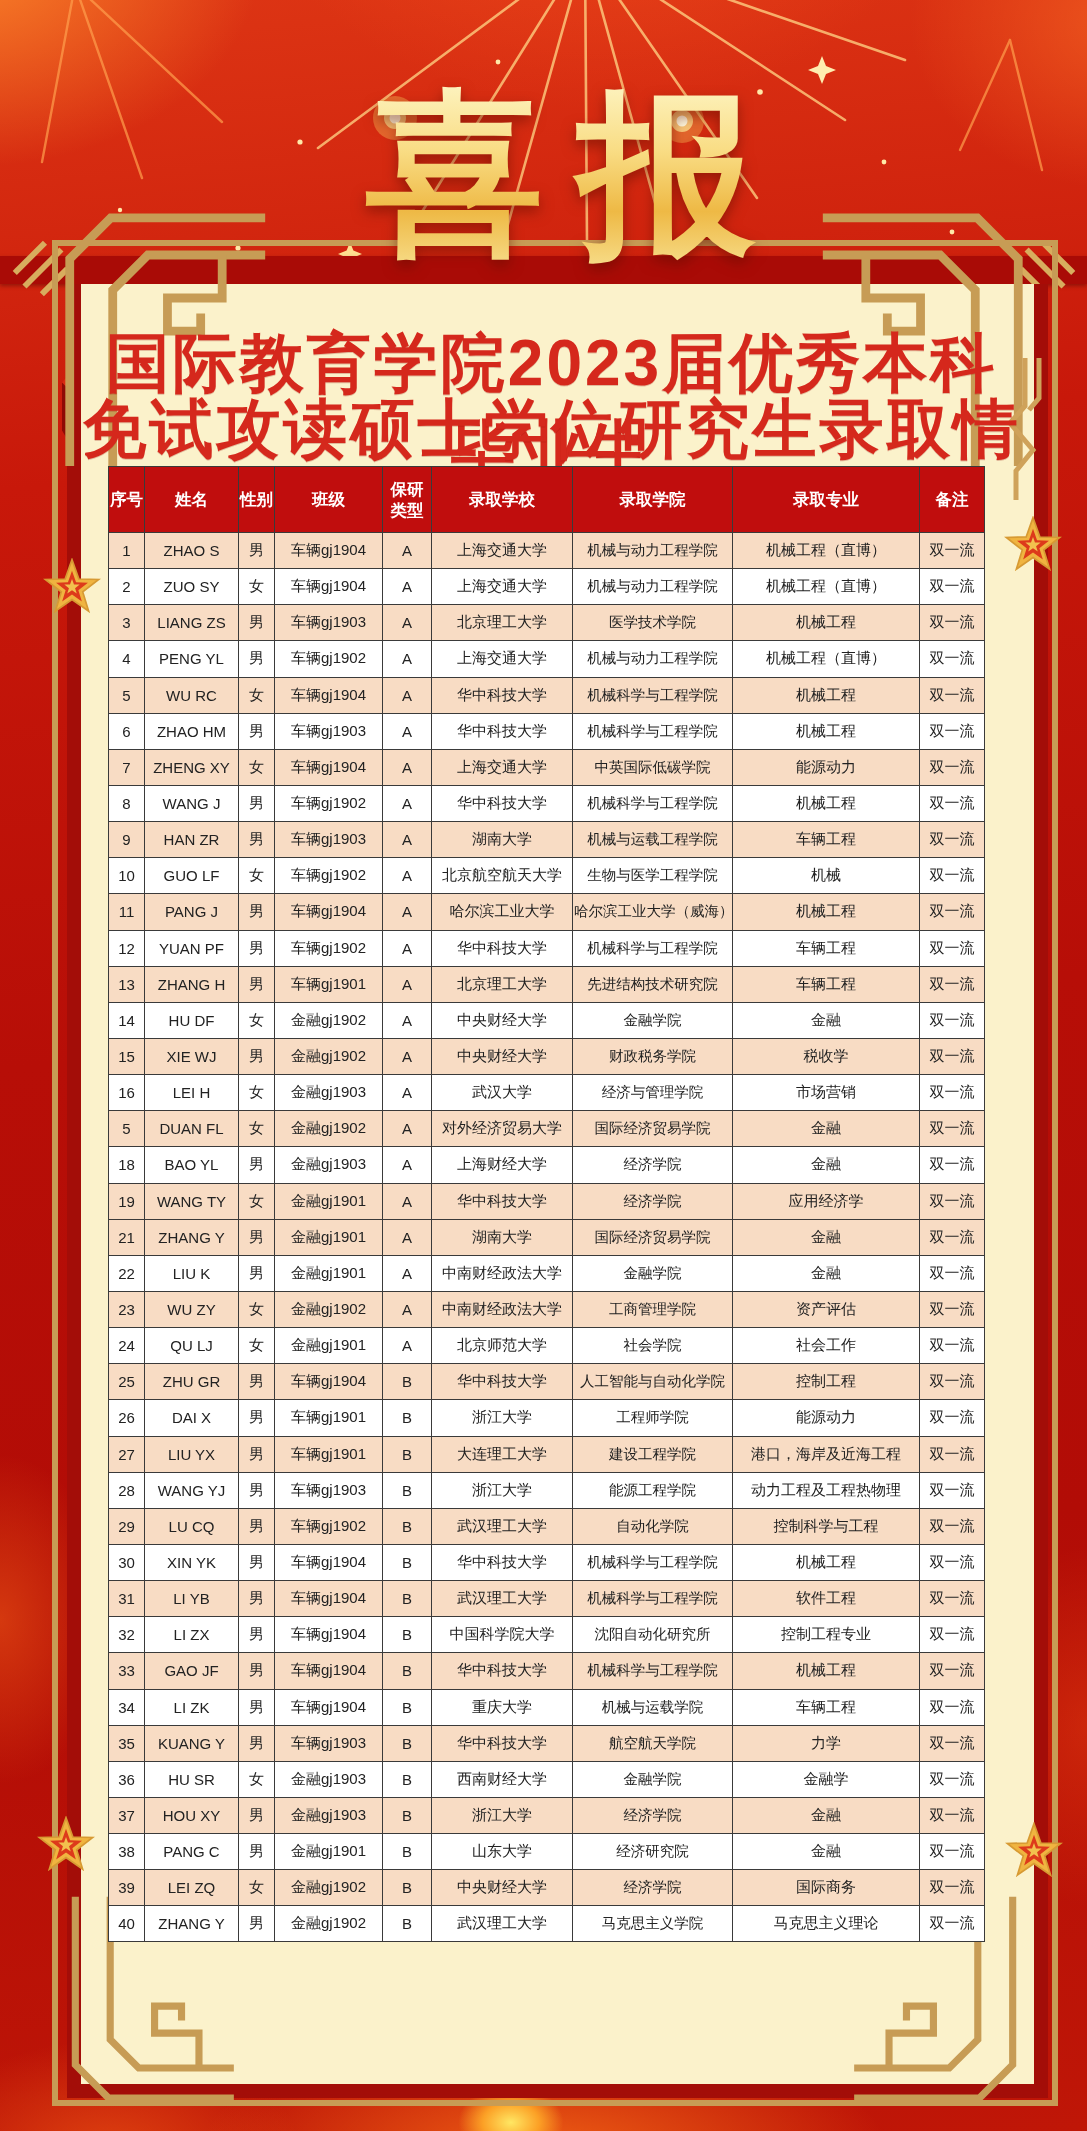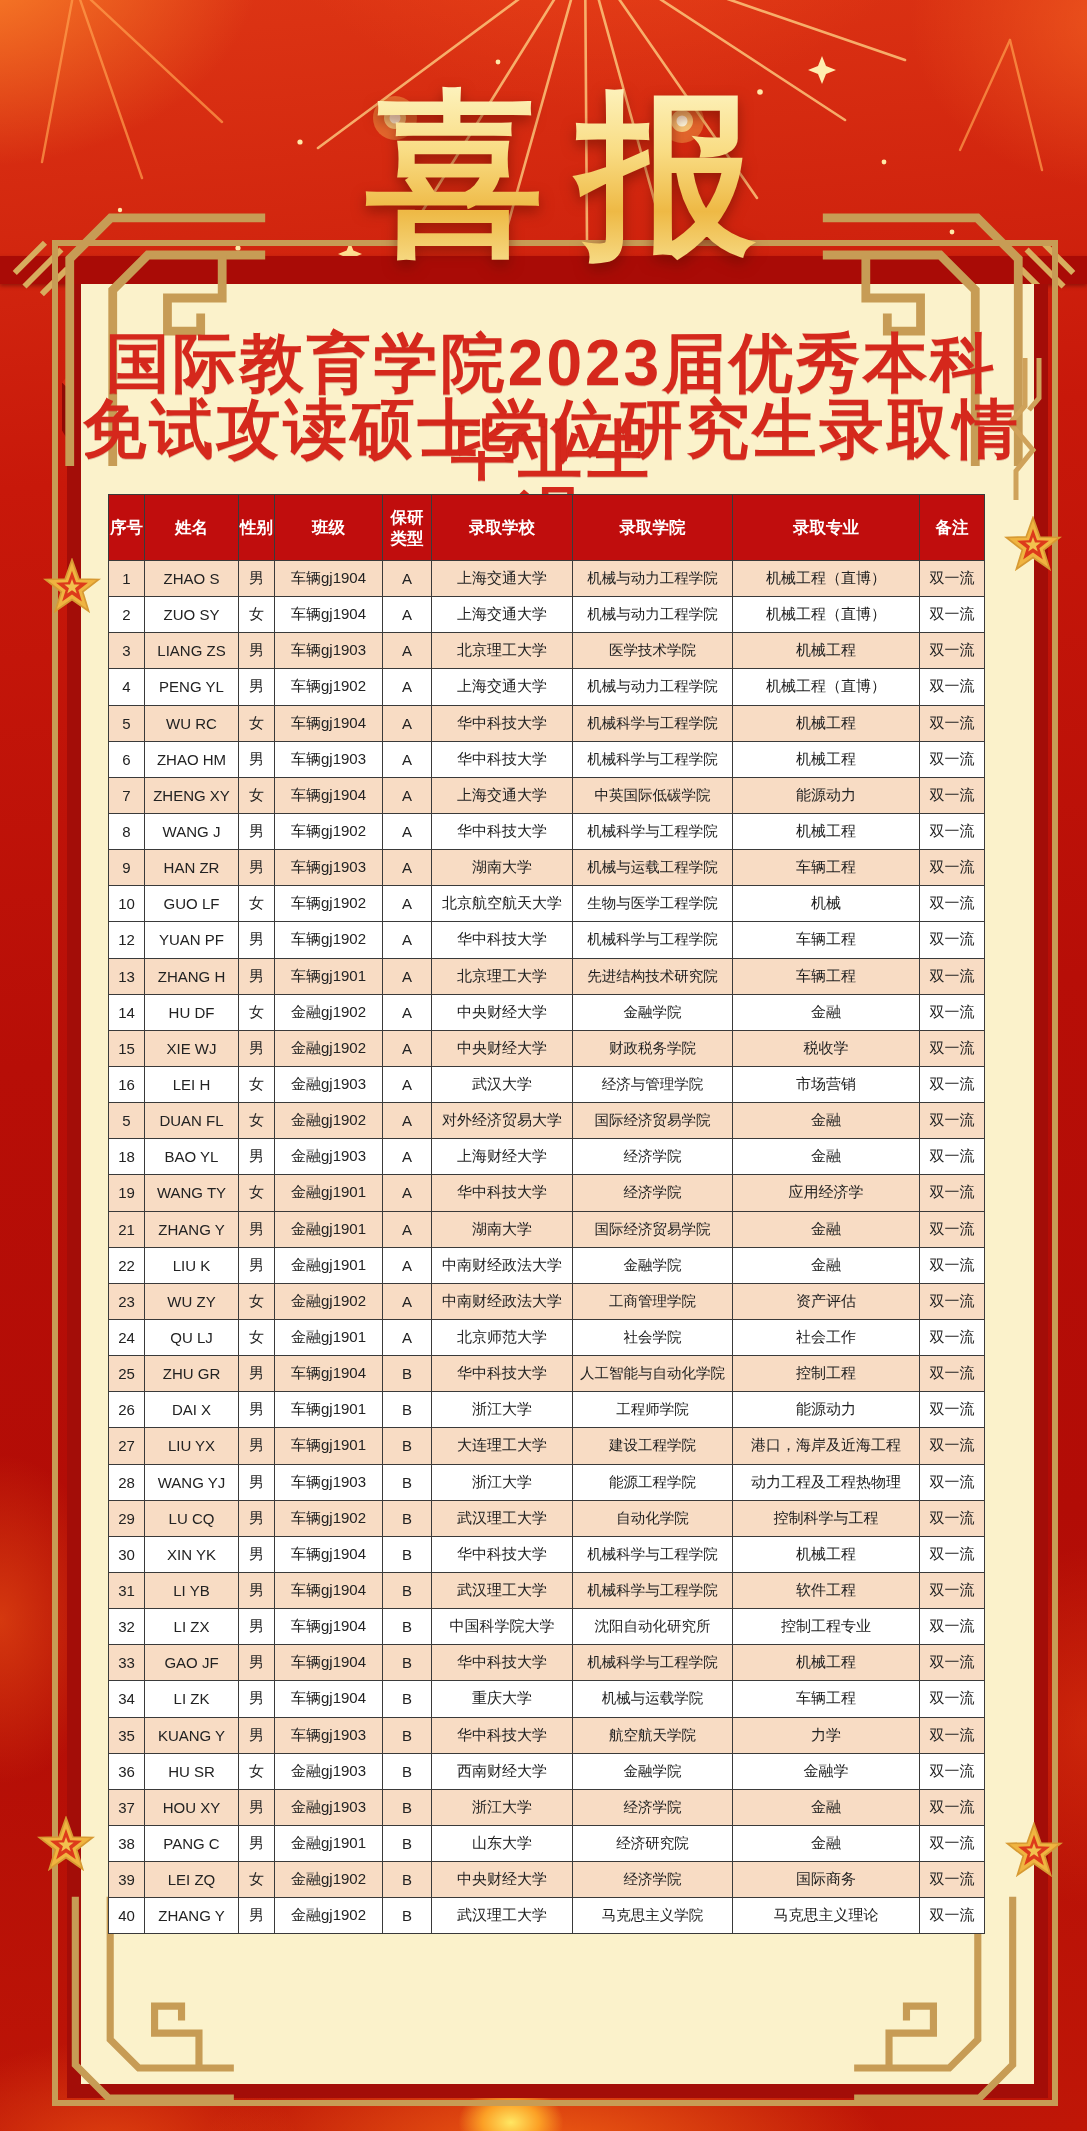--- a/index.html
+++ b/index.html
@@ -44,21 +44,21 @@
   .corner-tl{left:58px;top:206px;width:215px;height:268px;}
   .corner-tr{left:815px;top:206px;width:215px;height:268px;transform:scaleX(-1);}
   .corner-bl{left:58px;top:1892px;width:190px;height:214px;transform:scaleY(-1);}
   .corner-br{left:840px;top:1892px;width:190px;height:214px;transform:scale(-1,-1);}
   .card-title{left:75px;width:953px;text-align:center;font-weight:900;
     font-size:64px;letter-spacing:3px;color:#d5281c;
     text-shadow:0 1px 0 rgba(150,20,10,.25);}
   .card-title.l1{top:320px;}
   .card-title.l2{top:386px;}
   
-  .tbl-wrap{left:108px;top:494px;width:876px;}
+  .tbl-wrap{left:108px;top:466px;width:876px;}
   table.tbl{border-collapse:collapse;table-layout:fixed;width:876px;}
   .tbl col.c0{width:36px;}  .tbl col.c1{width:94px;}  .tbl col.c2{width:36px;}
   .tbl col.c3{width:108px;} .tbl col.c4{width:49px;}  .tbl col.c5{width:141px;}
   .tbl col.c6{width:160px;} .tbl col.c7{width:187px;} .tbl col.c8{width:65px;}
   .tbl th,.tbl td{border:1.6px solid #3a3a3a;text-align:center;vertical-align:middle;
     padding:0 1px;overflow:hidden;}
   .tbl thead th{height:65px;background:#c00d0d;color:#ffffff;font-size:16.5px;
     font-weight:700;line-height:1.25;}
   .tbl tbody td{height:35.15px;font-size:15px;color:#222;white-space:nowrap;background:#ffffff;}
   .tbl tbody td:nth-child(7){font-size:14.5px;margin-left:38px;}
@@ -313,20 +313,31 @@
           <td>10</td>
           <td>GUO LF</td>
           <td>女</td>
           <td>车辆gj1902</td>
           <td>A</td>
           <td>北京航空航天大学</td>
           <td>生物与医学工程学院</td>
           <td>机械</td>
           <td>双一流</td>
         </tr>
+        <tr class="odd">
+          <td>11</td>
+          <td>PANG J</td>
+          <td>男</td>
+          <td>车辆gj1904</td>
+          <td>A</td>
+          <td>哈尔滨工业大学</td>
+          <td>哈尔滨工业大学（威海）</td>
+          <td>机械工程</td>
+          <td>双一流</td>
+        </tr>
         <tr class="even">
           <td>12</td>
           <td>YUAN PF</td>
           <td>男</td>
           <td>车辆gj1902</td>
           <td>A</td>
           <td>华中科技大学</td>
           <td>机械科学与工程学院</td>
           <td>车辆工程</td>
           <td>双一流</td>

